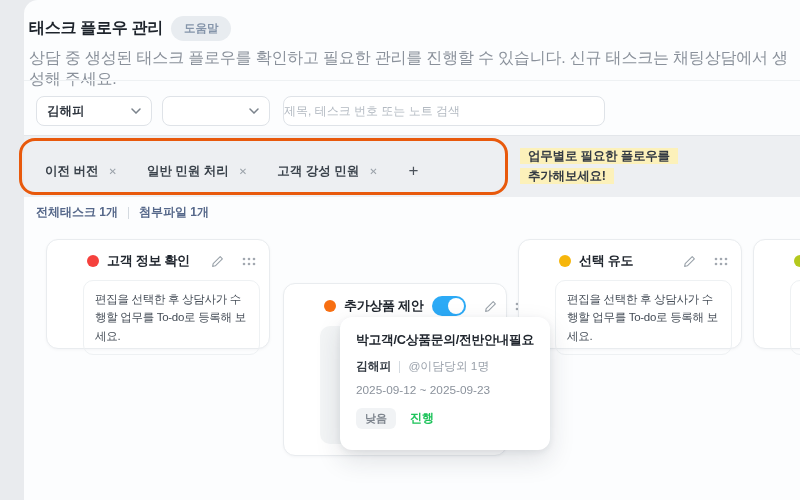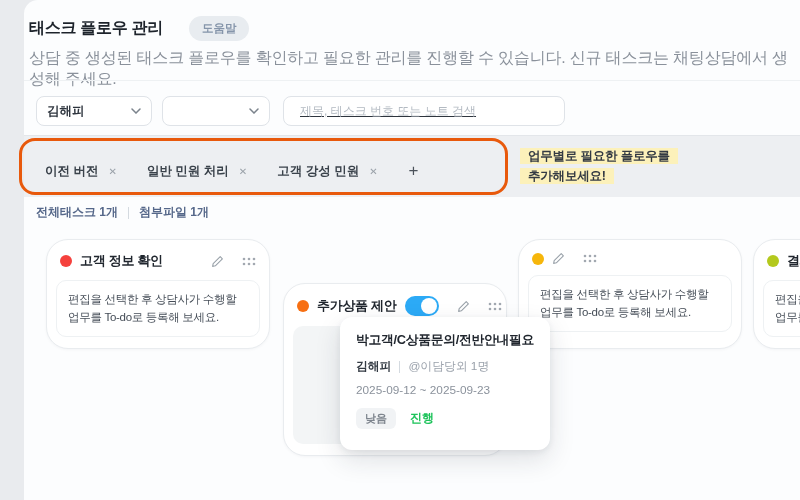--- a/index.html
+++ b/index.html
@@ -3,37 +3,37 @@
 <meta charset="utf-8">
 <style>
   * { margin:0; padding:0; box-sizing:border-box; }
   html,body { width:800px; height:500px; overflow:hidden; }
   body { background:#e9ebee; font-family:"Liberation Sans","DejaVu Sans",sans-serif; position:relative; }
 
   .panel { position:absolute; left:24px; top:0; width:776px; height:500px;
            background:#fcfdfe; border-top-left-radius:14px; }
 
   
-  .hdr-row { position:absolute; left:5px; top:16px; display:flex; align-items:center; gap:26px; }
+  .hdr-row { position:absolute; left:5px; top:16px; display:flex; align-items:center; gap:8px; }
   .page-title { font-size:16px; font-weight:700; color:#1d232b; letter-spacing:-0.3px; }
   .help-badge { background:#e8ecf0; color:#8595aa; font-size:11.5px; font-weight:700;
                 padding:5px 13px; border-radius:14px; }
   .hdr-sub { position:absolute; left:5px; top:48px; font-size:16px; color:#8a919b; letter-spacing:-0.2px; }
 
   
   .filter-sec { position:absolute; left:0; top:80px; width:776px; height:55px; border-top:1px solid #eef1f3; }
   .select-box { position:absolute; top:15px; height:30px; border:1px solid #dfe3e8; border-radius:8px;
                 background:#fff; display:flex; align-items:center; padding:0 10px;
                 font-size:12.5px; font-weight:700; color:#2e353e; cursor:pointer; }
   .select-box .caret { margin-left:auto; display:flex; }
   #agent-select { left:12px; width:116px; }
   #priority-select { left:138px; width:108px; }
-  .search-input { position:absolute; left:259px; top:15px; width:282px; height:30px;
-                  border:1px solid #dfe3e8; border-radius:8px; padding:0 16px;
-                  font-size:12px; color:#2e353e; outline:none; font-family:inherit;text-decoration:underline; }
+  .search-input { position:absolute; left:259px; top:15px; width:322px; height:30px;
+                  border:1px solid #dfe3e8; border-radius:8px; padding:0 0;
+                  font-size:12px; color:#2e353e; outline:none; font-family:inherit; }
   .search-input::placeholder { color:#b3bac2; }
   .reset-btn { position:absolute; left:589px; top:15px; width:54px; height:30px;
                background:#f1f3f5; border:none; border-radius:8px; font-size:12.5px;
                color:#454c54; cursor:pointer; font-family:inherit; }
 
   
   .tabstrip { position:absolute; left:0; top:135px; width:776px; height:62px;
               background:#edeff2; border-top:1px solid #e3e6ea; }
   .tabs { position:absolute; left:6px; bottom:0; height:52px; display:flex; align-items:stretch; }
   .tab { display:flex; align-items:center; gap:10px; padding:0 15px; font-size:12.5px;
@@ -50,21 +50,21 @@
              color:#333a43; line-height:20px; letter-spacing:-0.2px; }
   .callout mark { background:#fcf1ba; color:inherit; padding:1px 8px; }
 
   
   .summary { position:absolute; left:12px; top:204px; display:flex; align-items:center; gap:10px;
              font-size:12px; font-weight:600; color:#56688a; }
   .vdiv { width:1px; height:12px; background:#d4dae0; }
 
   
   .card { position:absolute; top:239px; width:224px; height:110px; background:#ffffff;
-          border:1px solid #e9ecef; border-radius:22px; box-shadow:0 1px 3px rgba(20,30,40,.04); z-index:1; }
+          border:1px solid #e9ecef; border-radius:12px; box-shadow:0 1px 3px rgba(20,30,40,.04); z-index:1;padding-left:27px; }
   .card-head { display:flex; align-items:center; gap:8px; padding:12px 13px 8px; }
   .dot { width:12px; height:12px; border-radius:50%; flex:none; }
   .card-title { font-size:13px; font-weight:700; color:#20262e; flex:1; white-space:nowrap; letter-spacing:-0.3px; }
   .icon-btn { display:flex; align-items:center; cursor:pointer; flex:none; }
   .card-note { margin:2px 9px 11px; border:1px solid #eef1f3; border-radius:10px;
                padding:9px 11px; font-size:11.5px; line-height:1.6; color:#454d57; letter-spacing:-0.3px; }
   #card-upsell { height:173px;margin-top:44px; }
   #card-upsell .note-empty { margin:2px 9px 12px; height:118px; background:#f3f5f6; border-radius:10px; }
   .toggle { width:34px; height:20px; border-radius:10px; background:#2caaf6; position:relative;
             cursor:pointer; flex:none; margin-right:2px; }
@@ -196,20 +196,21 @@
             </g>
           </svg>
       </span>
     </div>
     <div class="note-empty"></div>
   </div>
 
   <div class="card" style="left:494px;">
     <div class="card-head">
       <span class="dot" style="background-color: rgb(246, 182, 11);"></span>
+      <span class="card-title">선택 유도</span>
       <span class="icon-btn">
         <svg width="13" height="13" viewBox="0 0 24 24" fill="none" stroke="#99a1a9" stroke-width="2" stroke-linecap="round" stroke-linejoin="round">
             <path d="M17 3l4 4L8 20l-5 1 1-5z"></path>
           </svg>
       </span>
       <span class="icon-btn" style="margin-left:10px;">
         <svg width="14" height="9" viewBox="0 0 14 9">
             <g fill="#a2a8b0">
               <circle cx="2" cy="2" r="1.3"></circle>
               <circle cx="7" cy="2" r="1.3"></circle>

